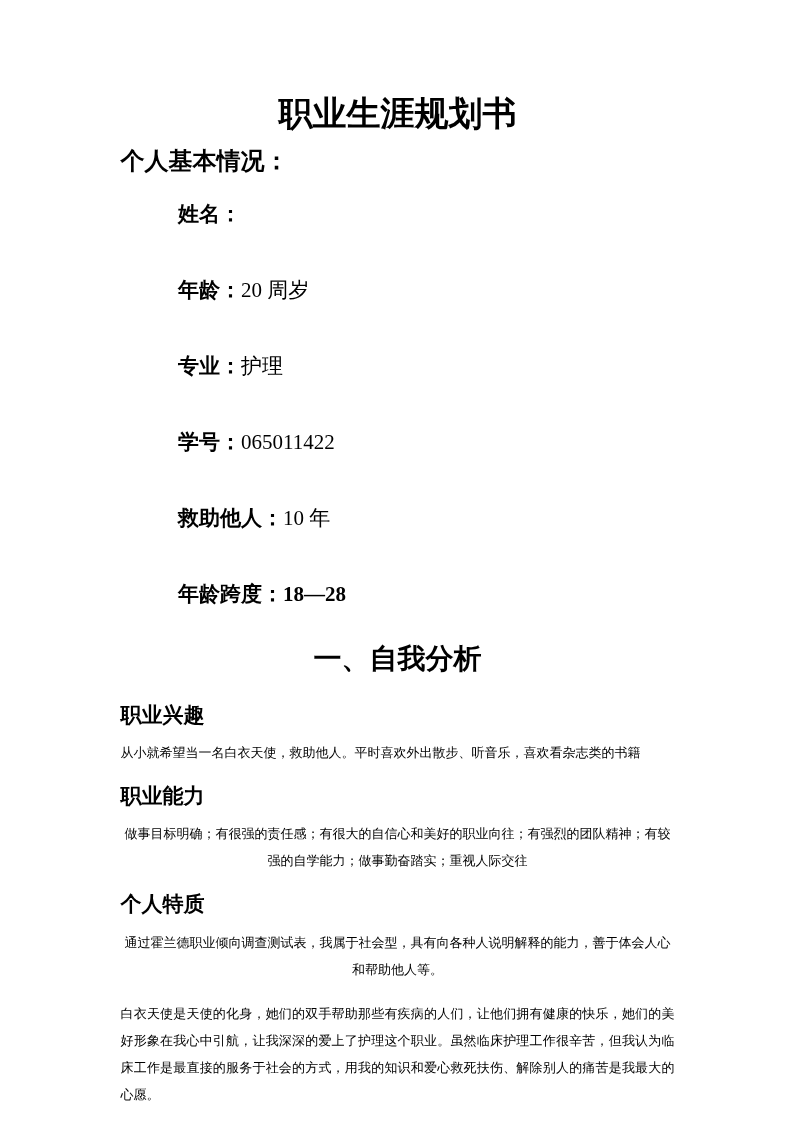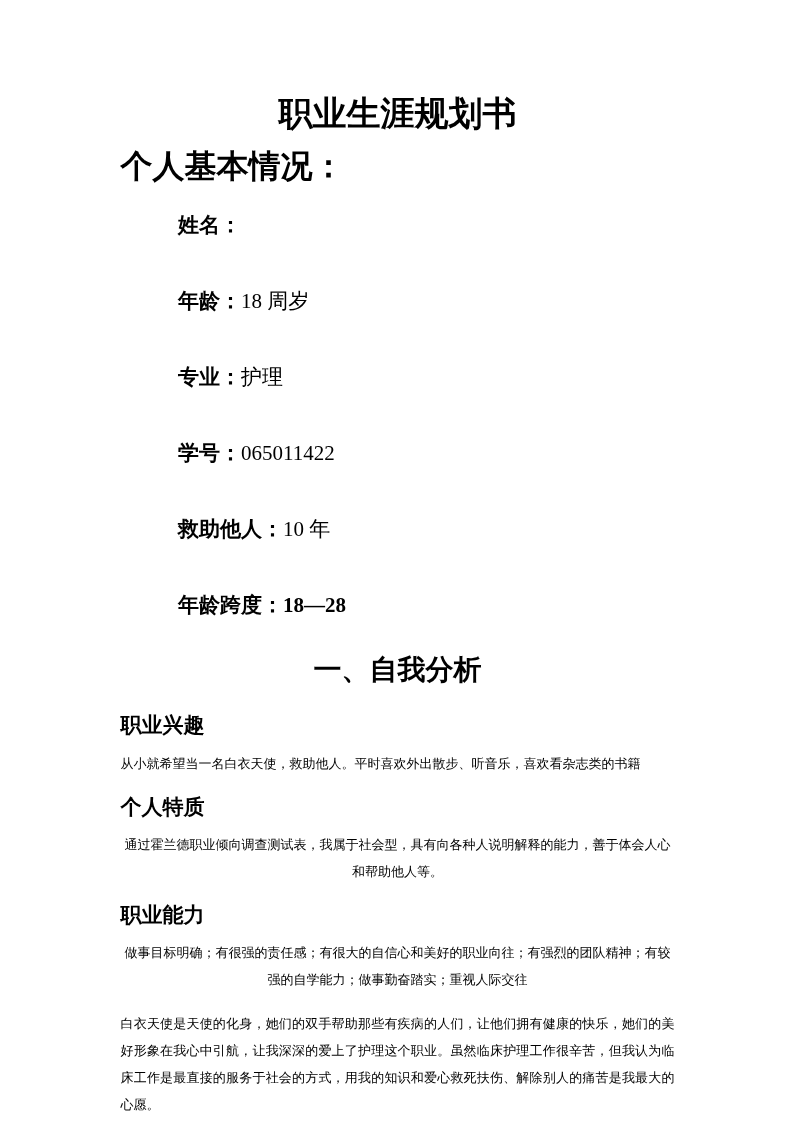--- a/index.html
+++ b/index.html
@@ -21,21 +21,21 @@
     font-family: "Liberation Serif", "DejaVu Serif", serif;
   }
   .doc-title {
     font-size: 34px;
     font-weight: 700;
     text-align: center;
     line-height: 1.12;
     margin: 0 0 13px 0;
   }
   .info-heading {
-    font-size: 32px;
+    font-size: 24px;
     font-weight: 700;
     line-height: 1.3;
     margin: 0 0 9px 0;
   }
   .info-list {
     margin: 0 0 0 26px;
   }
   .info-row {
     font-size: 21px;
     line-height: 19px;
@@ -85,21 +85,21 @@
 
   <h1 class="doc-title">职业生涯规划书</h1>
 
   <h2 class="info-heading">个人基本情况：</h2>
 
   <div class="info-list">
     <div class="info-row">
       <span class="info-label">姓名：</span><span class="info-value"></span>
     </div>
     <div class="info-row">
-      <span class="info-label">年龄：</span><span class="info-value">18 周岁</span>
+      <span class="info-label">年龄：</span><span class="info-value">20 周岁</span>
     </div>
     <div class="info-row">
       <span class="info-label">专业：</span><span class="info-value">护理</span>
     </div>
     <div class="info-row">
       <span class="info-label">学号：</span><span class="info-value">065011422</span>
     </div>
     <div class="info-row">
       <span class="info-label">救助他人：</span><span class="info-value">10 年</span>
     </div>
@@ -111,27 +111,27 @@
   <h2 class="section-heading">一、自我分析</h2>
 
   <div>
 
     <div>
       <h3 class="subsection-heading">职业兴趣</h3>
       <p class="body-para align-justify">从小就希望当一名白衣天使，救助他人。平时喜欢外出散步、听音乐，喜欢看杂志类的书籍</p>
     </div>
 
     <div>
-      <h3 class="subsection-heading">个人特质</h3>
-      <p class="body-para align-center">通过霍兰德职业倾向调查测试表，我属于社会型，具有向各种人说明解释的能力，善于体会人心和帮助他人等。</p>
+      <h3 class="subsection-heading">职业能力</h3>
+      <p class="body-para align-center">做事目标明确；有很强的责任感；有很大的自信心和美好的职业向往；有强烈的团队精神；有较强的自学能力；做事勤奋踏实；重视人际交往</p>
     </div>
 
     <div>
-      <h3 class="subsection-heading">职业能力</h3>
-      <p class="body-para align-center">做事目标明确；有很强的责任感；有很大的自信心和美好的职业向往；有强烈的团队精神；有较强的自学能力；做事勤奋踏实；重视人际交往</p>
+      <h3 class="subsection-heading">个人特质</h3>
+      <p class="body-para align-center">通过霍兰德职业倾向调查测试表，我属于社会型，具有向各种人说明解释的能力，善于体会人心和帮助他人等。</p>
     </div>
 
     <div>
       <p class="body-para align-justify">白衣天使是天使的化身，她们的双手帮助那些有疾病的人们，让他们拥有健康的快乐，她们的美好形象在我心中引航，让我深深的爱上了护理这个职业。虽然临床护理工作很辛苦，但我认为临床工作是最直接的服务于社会的方式，用我的知识和爱心救死扶伤、解除别人的痛苦是我最大的心愿。</p>
     </div>
 
   </div>
 
 </div>
 

